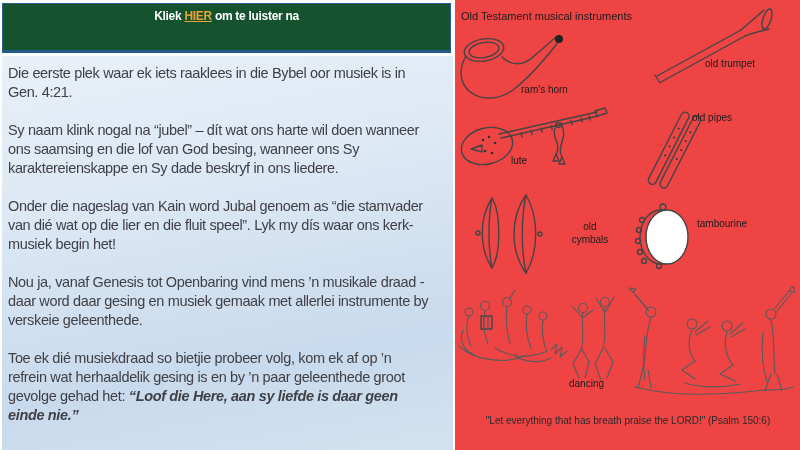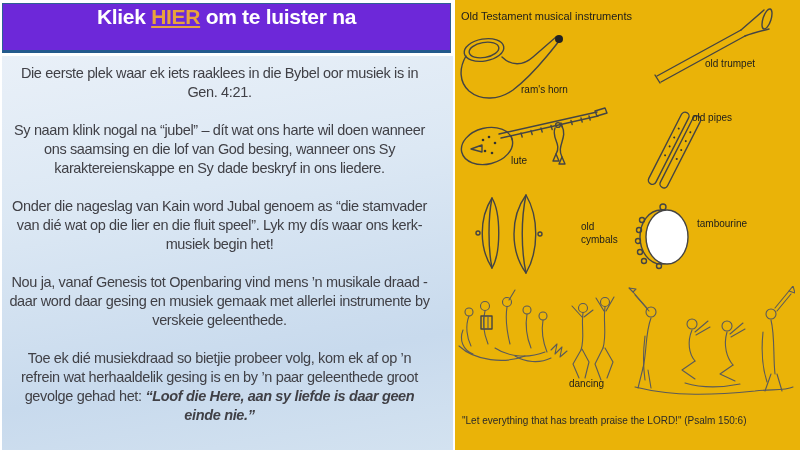--- a/index.html
+++ b/index.html
@@ -8,28 +8,28 @@
     background:#ffffff;
     font-family:"Liberation Sans", sans-serif;
   }
   .slide{position:absolute;inset:0;}
 
   
   .left-col{position:absolute;left:0;top:0;width:455px;height:450px;}
 
   .banner{
     position:absolute;left:2px;top:3px;width:449px;height:50px;
-    background:#6d28d9;
+    background:#14532d;
     border:1px solid #2d5f94;
     border-bottom:3px solid #235a8c;
     box-sizing:border-box;
     color:#ffffff;
     text-align:center;
     font-weight:bold;
-    font-size:21px;
+    font-size:12px;
     letter-spacing:-0.3px;
     line-height:23px;
     padding-top:1px;
   }
   .banner .hier{
     color:#E8A33C;
     text-decoration:underline;
     cursor:pointer;
   }
   .banner-edge-strip{
@@ -40,32 +40,32 @@
   .text-panel{
     position:absolute;left:2px;top:56px;width:451px;height:394px;
     box-sizing:border-box;
     background:linear-gradient(170deg,#e9f0f8 0%,#dce8f4 35%,#c8daed 75%,#d3e2f0 100%);
     padding:8px 6px 0 6px;
     color:#404046;
     font-size:14.5px;
     letter-spacing:-0.35px;
     line-height:19px;
   }
-  .text-panel p{margin:0 16px 19px 0;text-align:center;}
+  .text-panel p{margin:0 16px 19px 0;}
   .text-panel .refrain{font-weight:bold;font-style:italic;}
 
   
-  .right-col{position:absolute;left:455px;top:0;width:345px;height:450px;background:#eab308;}
+  .right-col{position:absolute;left:455px;top:0;width:345px;height:450px;background:#ef4444;text-align:center;}
   .ill-title{position:absolute;left:6px;top:10px;font-size:11px;color:#1c1c1c;}
   .ill-label{position:absolute;font-size:10px;color:#1c1c1c;}
   .lbl-rams-horn{left:66px;top:84px;}
   .lbl-old-trumpet{left:250px;top:58px;}
   .lbl-lute{left:56px;top:155px;}
   .lbl-old-pipes{left:237px;top:112px;}
-  .lbl-old-cymbals{left:126px;top:220px;width:48px;line-height:13px;}
+  .lbl-old-cymbals{left:111px;top:220px;width:48px;line-height:13px;}
   .lbl-tambourine{left:242px;top:218px;}
   .lbl-dancing{left:114px;top:378px;}
   .ill-caption{position:absolute;left:7px;top:415px;width:332px;font-size:10px;color:#2a2a2a;}
 
   .drawing{position:absolute;}
   .drawing path,.drawing ellipse,.drawing circle,.drawing rect,.drawing line{
     fill:none;stroke:#444;stroke-width:1.4;stroke-linecap:round;stroke-linejoin:round;
   }
   .d-rams-horn{left:2px;top:26px;}
   .d-trumpet{left:196px;top:6px;}

